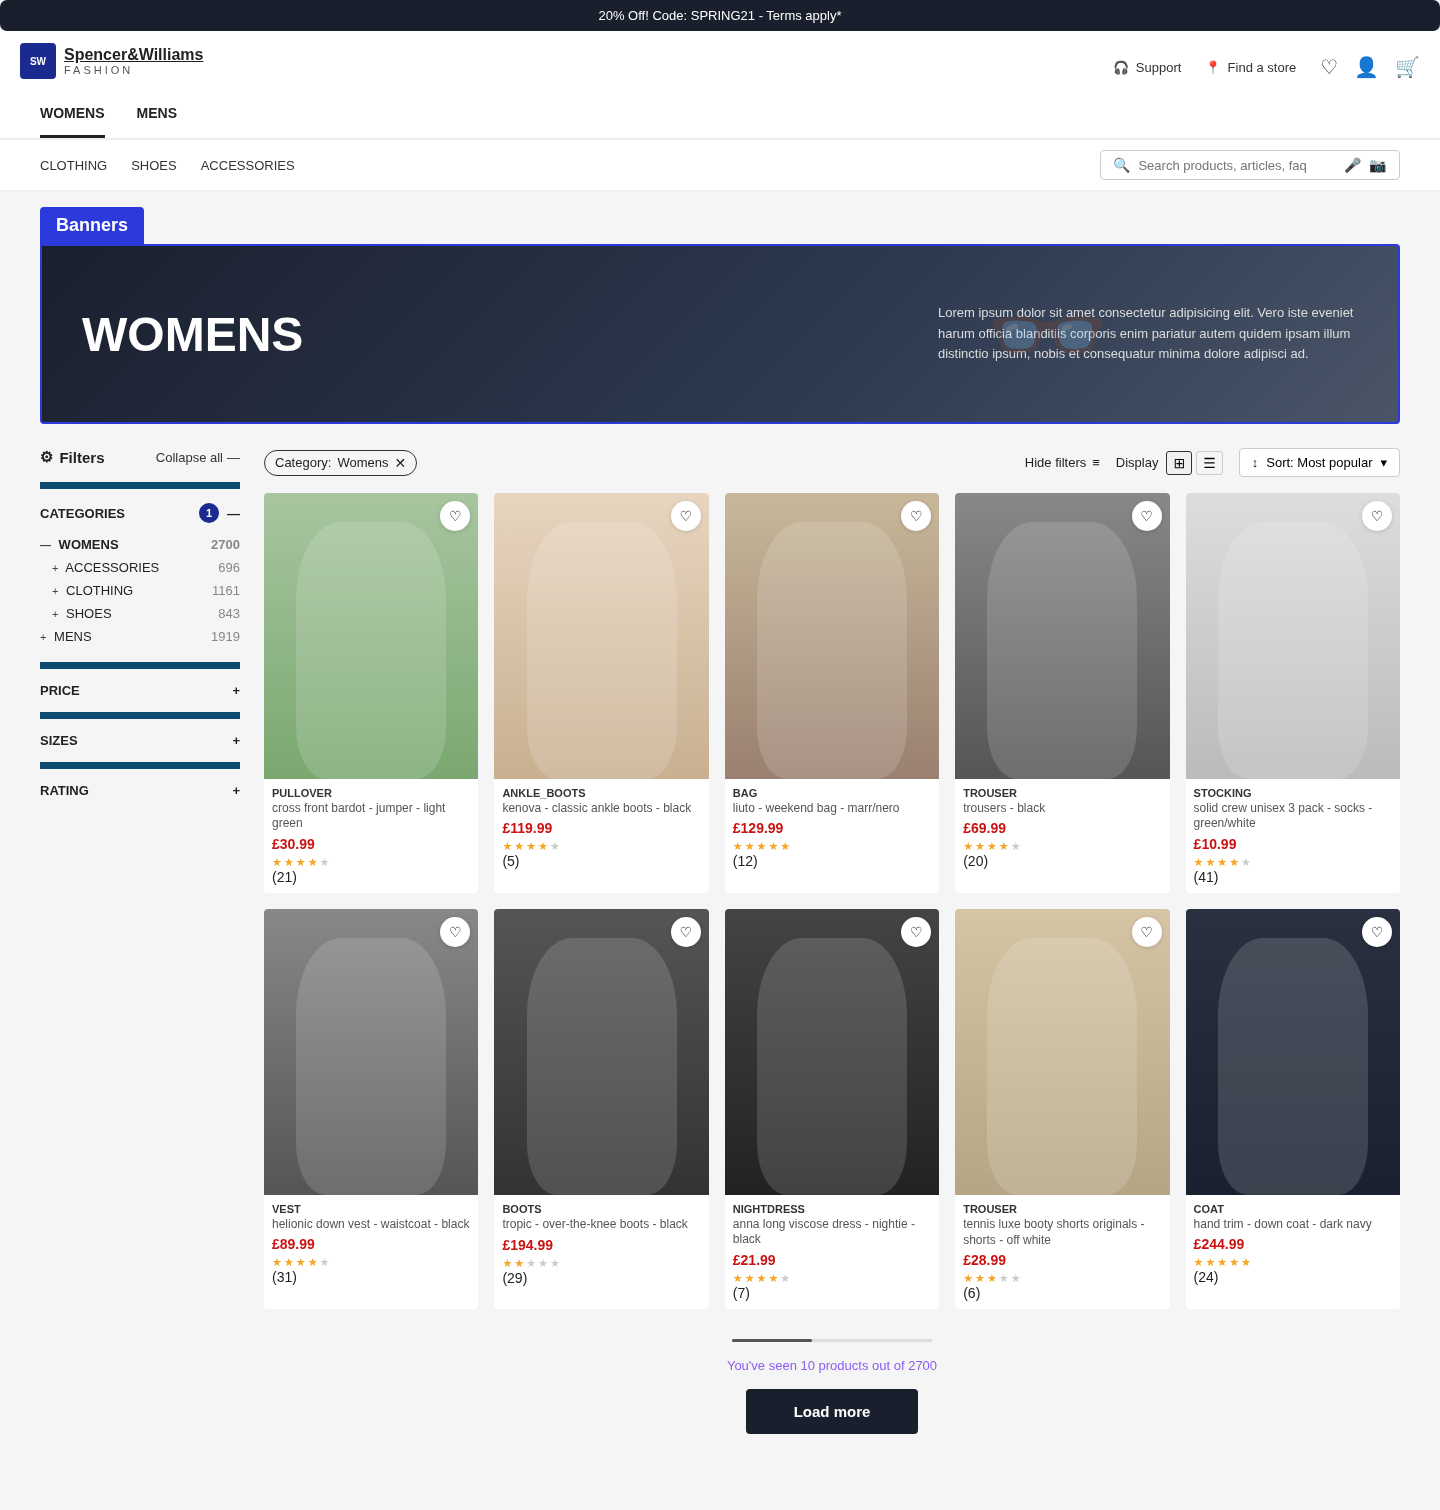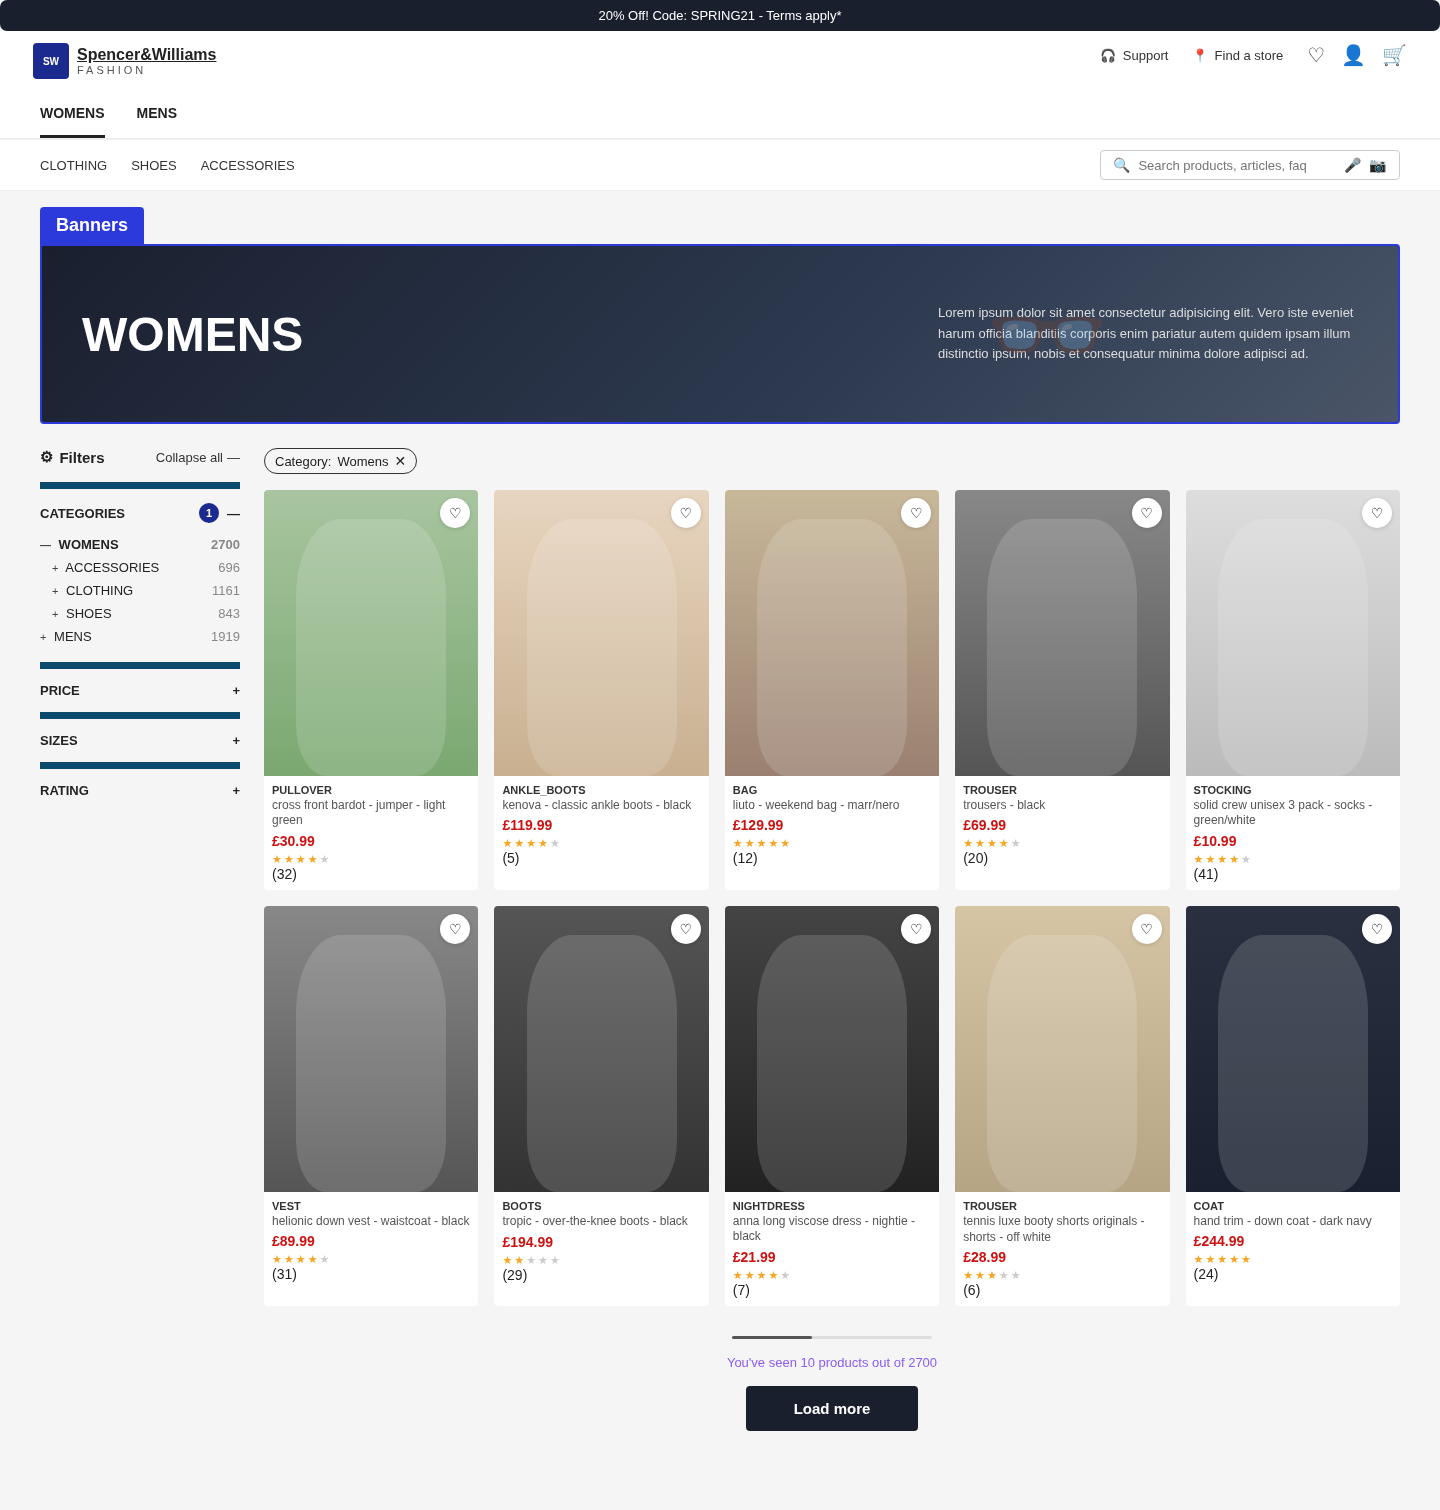--- a/index.html
+++ b/index.html
@@ -15,23 +15,23 @@
       border-radius: 7px;
     }
 
     
     header {
       background: #fff;
       border-bottom: 1px solid #eee;
     }
     .header-top {
       display: flex;
-      align-items: flex-start;
+      align-items: flex-end;
       justify-content: space-between;
-      padding: 12px 33px;
+      padding: 12px 20px;
     }
     .logo-area {
       display: flex;
       align-items: center;
       gap: 8px;
     }
     .logo-icon {
       width: 36px;
       height: 36px;
       background: #1a2a8f;
@@ -610,40 +610,58 @@
   <div class="product-area">
 
     <div class="filter-bar">
       <div class="filter-bar-left">
         <div class="active-filter-tag">
           <span>Category:</span>
           <span>Womens</span>
           <span class="close">✕</span>
         </div>
       </div>
+      <div class="filter-bar-right">
+        <div class="hide-filters-btn">
+          <span>Hide filters</span>
+          <span>≡</span>
+        </div>
+        <div class="display-toggle">
+          <span>Display</span>
+          <div class="display-icons">
+            <button class="display-icon-btn active">⊞</button>
+            <button class="display-icon-btn">☰</button>
+          </div>
+        </div>
+        <button class="sort-btn">
+          <span>↕</span>
+          <span>Sort: Most popular</span>
+          <span>▾</span>
+        </button>
+      </div>
     </div>
 
     <div class="product-grid" id="product-grid">
         <div class="product-card">
       <div class="product-img pullover">
         <div class="person-silhouette"></div>
         <button class="wishlist-btn">♡</button>
       </div>
       <div class="product-info">
         <div class="product-type">PULLOVER</div>
         <div class="product-name">cross front bardot - jumper - light green</div>
         <div class="product-price">£30.99</div>
         <div class="stars">
               <span class="star-filled">★</span>
               <span class="star-filled">★</span>
               <span class="star-filled">★</span>
               <span class="star-filled">★</span>
               <span class="star-empty">★</span>
             </div>
-        <span class="count">(32)</span>
+        <span class="count">(21)</span>
       </div>
     </div>
         <div class="product-card">
       <div class="product-img ankle-boots">
         <div class="person-silhouette"></div>
         <button class="wishlist-btn">♡</button>
       </div>
       <div class="product-info">
         <div class="product-type">ANKLE_BOOTS</div>
         <div class="product-name">kenova - classic ankle boots - black</div>

